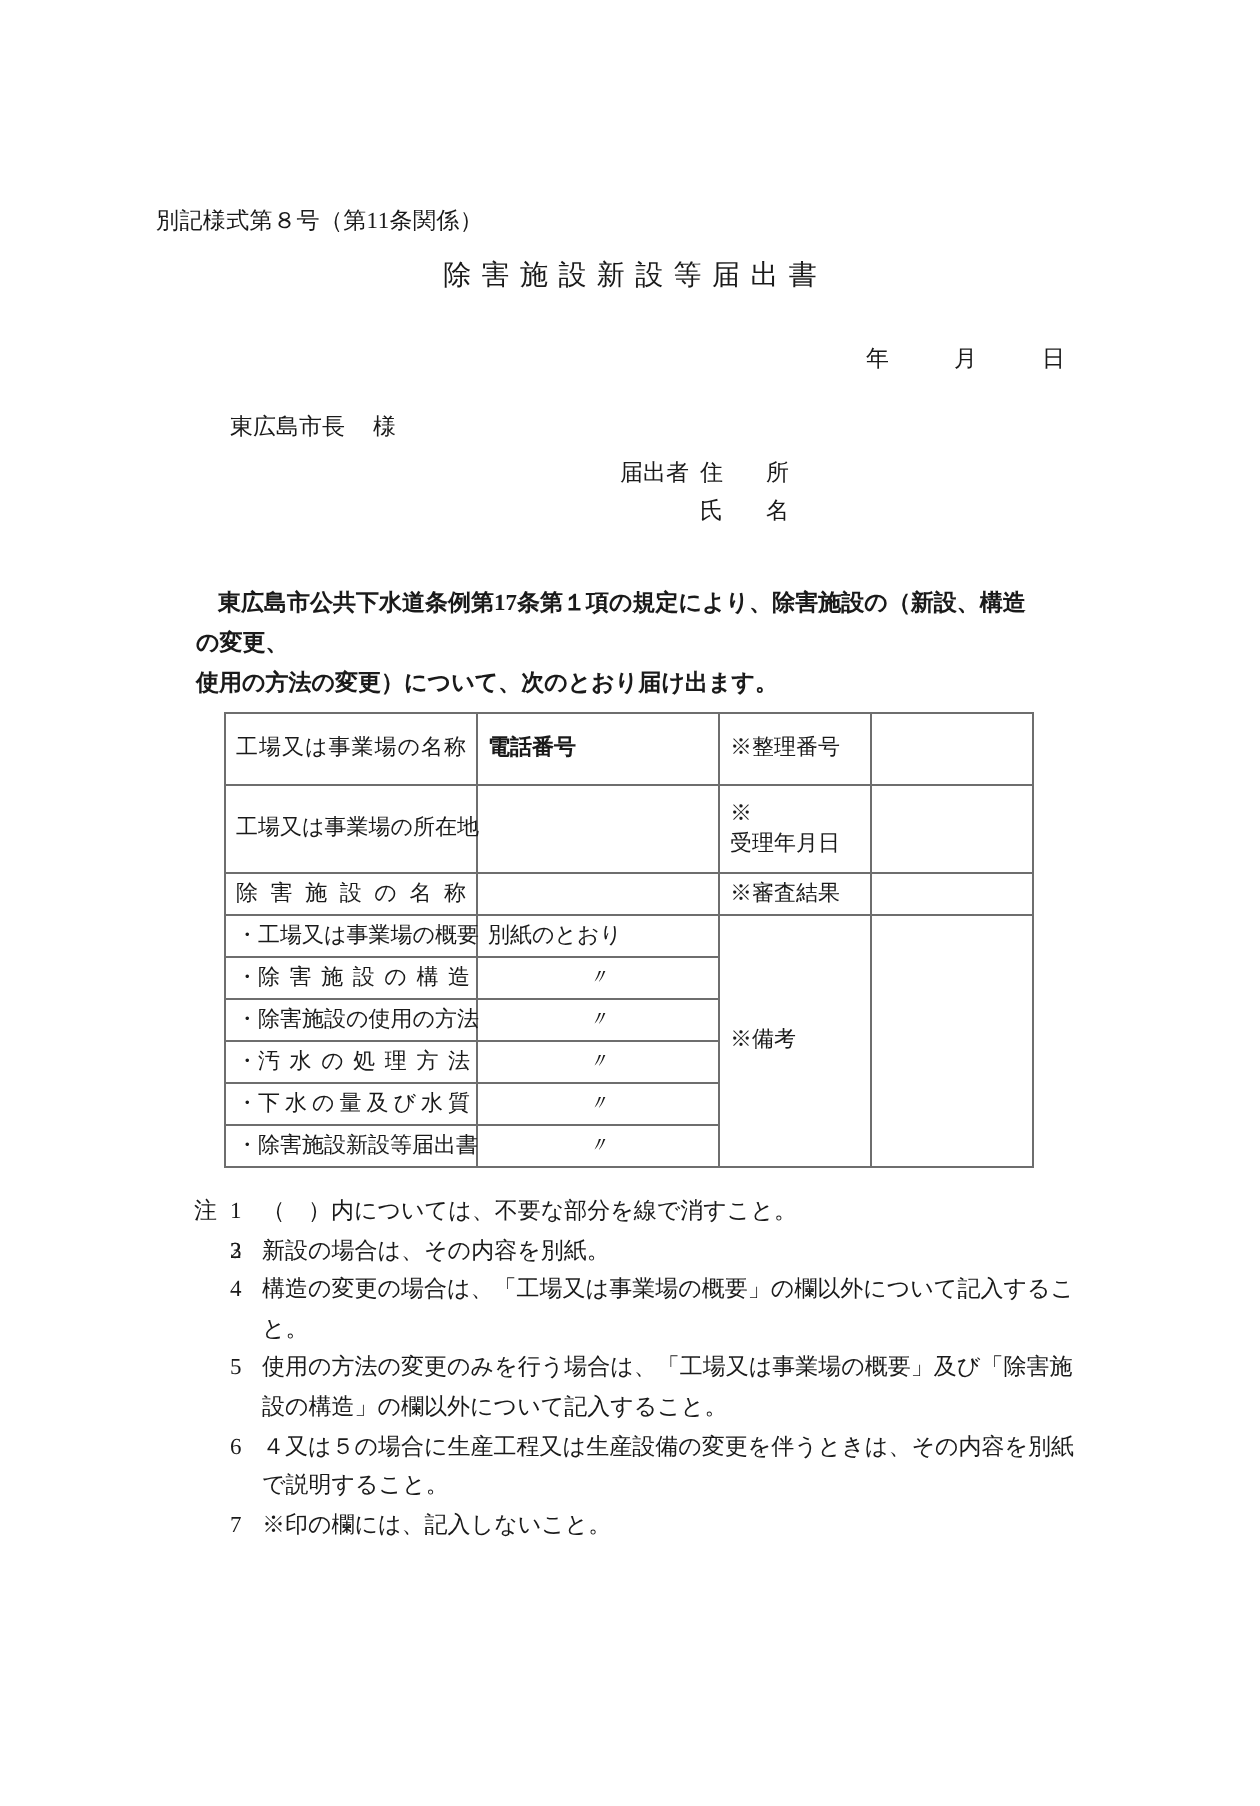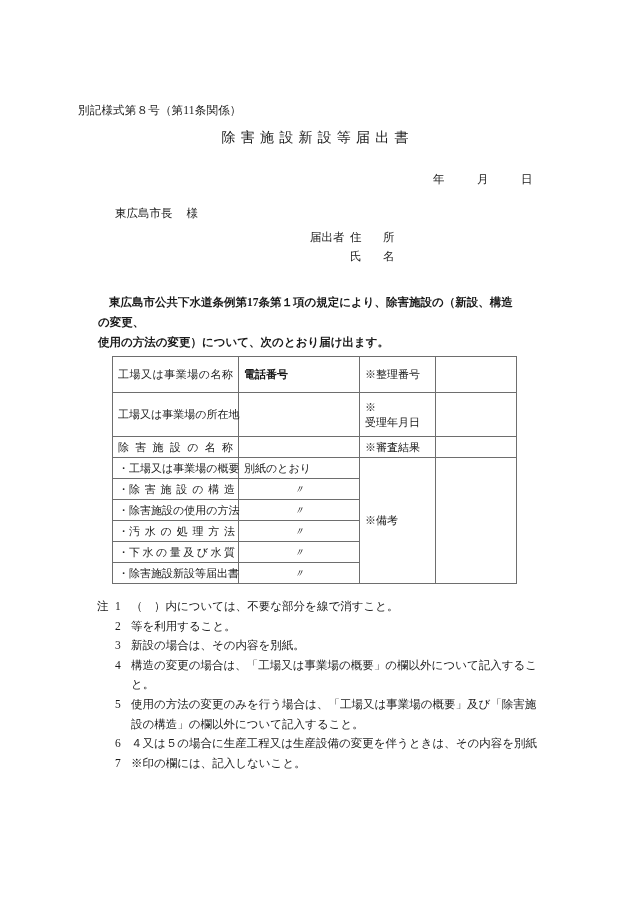--- a/index.html
+++ b/index.html
@@ -277,21 +277,20 @@
     <span class="notes-head">注</span>
     <ul class="note-list">
 
       <li class="note-item">
         <span class="note-num">1</span>
         <span class="note-line">（　）内については、不要な部分を線で消すこと。</span>
       </li>
 
       <li class="note-item">
         <span class="note-num">2</span>
-        <span class="note-line cont">等を利用すること。</span>
       </li>
 
       <li class="note-item">
         <span class="note-num">3</span>
         <span class="note-line">新設の場合は、その内容を別紙。</span>
       </li>
 
       <li class="note-item">
         <span class="note-num">4</span>
         <span class="note-line">構造の変更の場合は、「工場又は事業場の概要」の欄以外について記入するこ</span>
@@ -300,20 +299,21 @@
 
       <li class="note-item">
         <span class="note-num">5</span>
         <span class="note-line">使用の方法の変更のみを行う場合は、「工場又は事業場の概要」及び「除害施</span>
         <span class="note-line cont">設の構造」の欄以外について記入すること。</span>
       </li>
 
       <li class="note-item">
         <span class="note-num">6</span>
         <span class="note-line">４又は５の場合に生産工程又は生産設備の変更を伴うときは、その内容を別紙</span>
+        <span class="note-line cont">で説明すること。</span>
       </li>
 
       <li class="note-item">
         <span class="note-num">7</span>
         <span class="note-line">※印の欄には、記入しないこと。</span>
       </li>
 
     </ul>
   </div>
 

